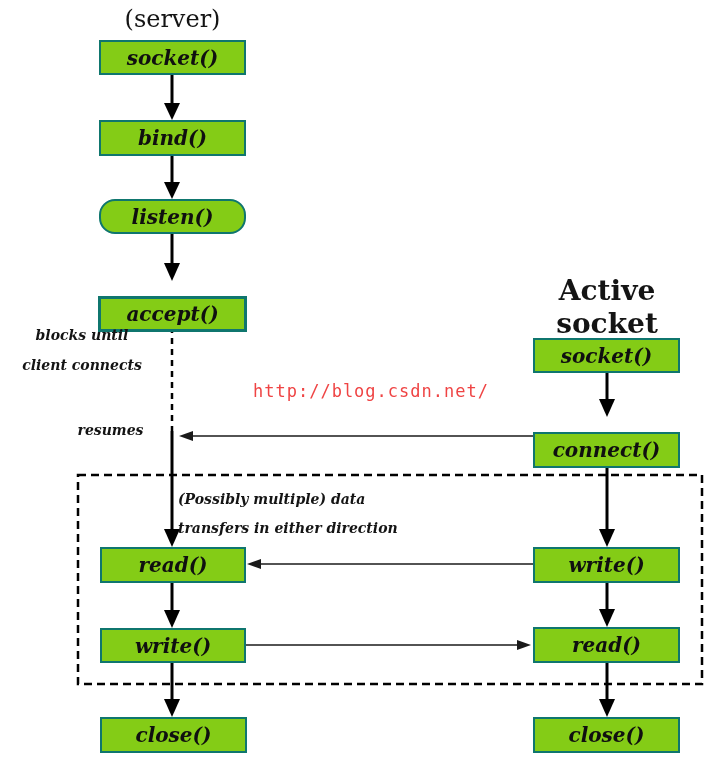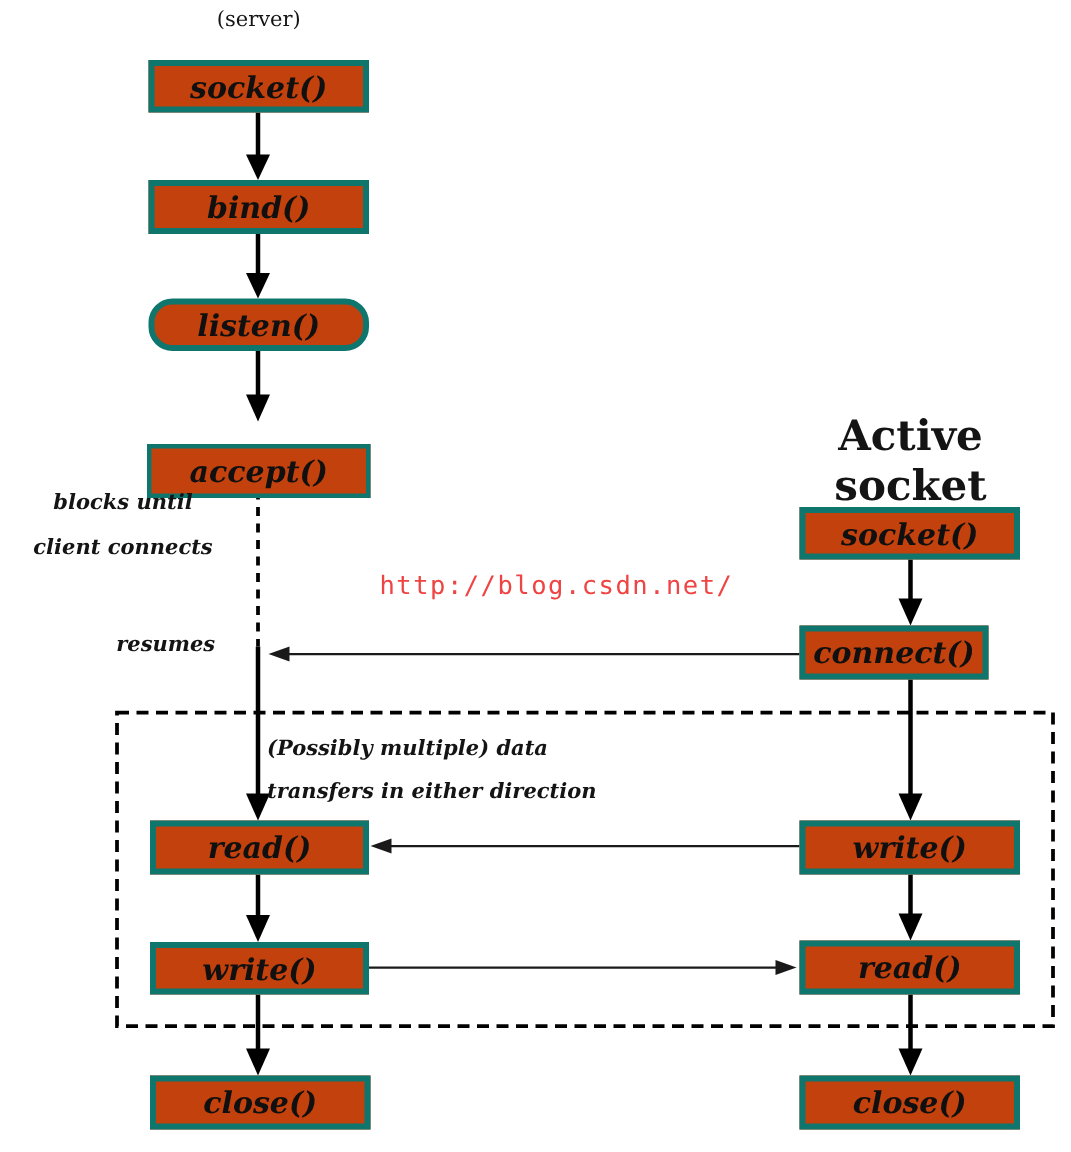--- a/index.html
+++ b/index.html
@@ -3,27 +3,27 @@
 <meta charset="utf-8">
 <style>
   html,body { margin:0; padding:0; background:#fff; }
   .canvas {
     position:relative; width:714px; height:768px; background:#ffffff;
     overflow:hidden; font-family:"DejaVu Serif", serif;
   }
   .wires { position:absolute; left:0; top:0; z-index:1; pointer-events:none; }
   .box {
     position:absolute; box-sizing:border-box; z-index:2;
-    border:4px solid #0f766e; background:#c2410c;
+    border:2px solid #0f766e; background:#84cc16;
     display:flex; align-items:center; justify-content:center;
     font-style:italic; font-weight:600; font-size:20px; color:#101010;
   }
   .box.thick { border-width:3px; }
   .lbl { position:absolute; z-index:2; color:#141414; }
-  .col-label { font-size:14px; text-align:center; }
+  .col-label { font-size:24px; text-align:center; }
   .heading { font-size:28px; font-weight:bold; text-align:center; }
   .note {
     font-style:italic; font-weight:600; font-size:14px; color:#141414;
   }
   .watermark {
     position:absolute; z-index:3;
     font-family:"DejaVu Sans Mono", monospace;
     font-size:17px; letter-spacing:1px; color:#ef4444;
   }
 </style>
@@ -85,21 +85,21 @@
 
   <div class="box" style="left:99px; top:40px;  width:147px; height:35px;">socket()</div>
   <div class="box" style="left:99px; top:120px; width:147px; height:36px;">bind()</div>
   <div class="box" style="left:99px; top:199px; width:147px; height:35px;border-radius:16px;">listen()</div>
   <div class="box thick" style="left:98px; top:280px; width:149px; height:36px;margin-top:16px;">accept()</div>
   <div class="box" style="left:100px; top:547px; width:146px; height:36px;">read()</div>
   <div class="box" style="left:100px; top:628px; width:146px; height:35px;">write()</div>
   <div class="box" style="left:100px; top:717px; width:147px; height:36px;">close()</div>
 
   <div class="box" style="left:533px; top:338px; width:147px; height:35px;">socket()</div>
-  <div class="box" style="left:533px; top:417px; width:126px; height:36px;text-align:right;">connect()</div>
+  <div class="box" style="left:533px; top:432px; width:147px; height:36px;text-align:right;">connect()</div>
   <div class="box" style="left:533px; top:547px; width:147px; height:36px;">write()</div>
   <div class="box" style="left:533px; top:627px; width:147px; height:36px;">read()</div>
   <div class="box" style="left:533px; top:717px; width:147px; height:36px;">close()</div>
 
   <div class="lbl note" style="left:2px; top:320px; width:160px; text-align:center; line-height:30px;">
     <div>blocks until</div>
     <div>client connects</div>
   </div>
   <div class="lbl note" style="left:58px; top:422px; width:105px; text-align:center;">resumes</div>
   <div class="lbl note" style="left:178px; top:485px; width:305px; line-height:29px;">

